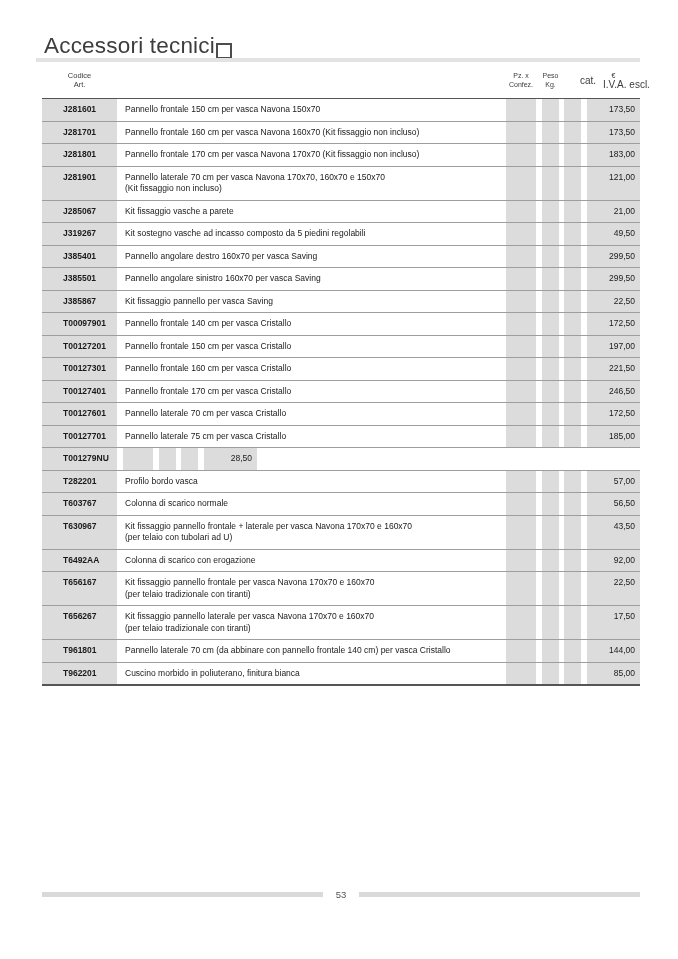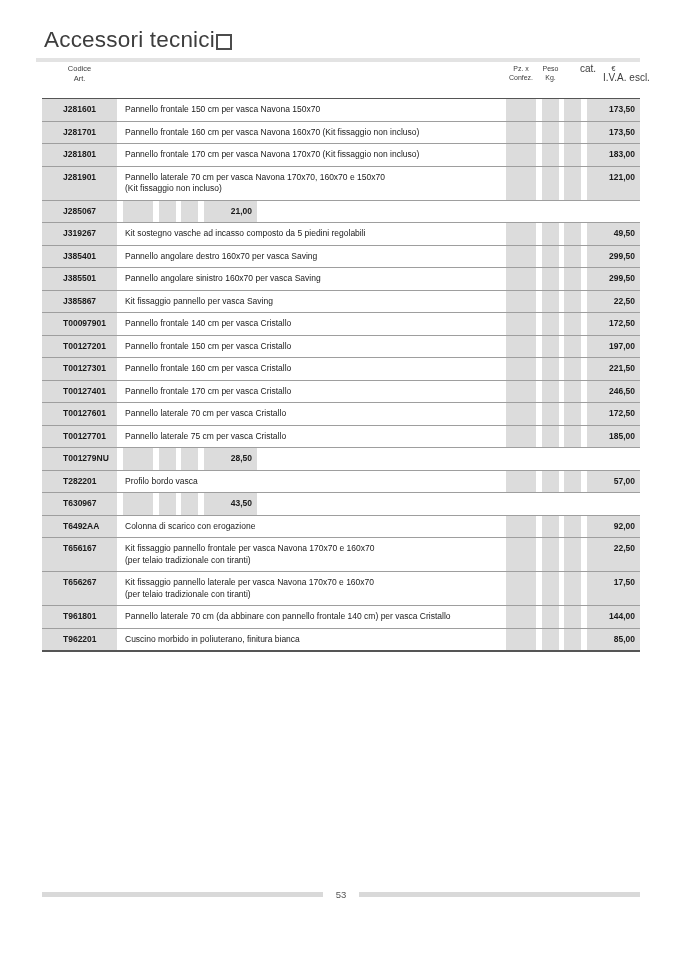--- a/index.html
+++ b/index.html
@@ -1,46 +1,46 @@
 <!DOCTYPE html>
 <html style="--cell-gray: #dcdcdc; --rule-gray: #e3e3e3; --line-dark: #555555; --line-light: #9e9e9e; --footer-bar: #d9d9d9;"><head>
 <meta charset="utf-8">
 <style>
   html,body{margin:0;padding:0;background:#fff;}
   .page{
     position:relative;width:678px;height:959px;background:#fff;overflow:hidden;
     font-family:"Liberation Sans",sans-serif;color:#1a1a1a;
   }
-  .title-row{position:absolute;left:44px;top:27px;display:flex;align-items:center;gap:1px;}
+  .title-row{position:absolute;left:44px;top:33px;display:flex;align-items:flex-end;gap:1px;}
   .title{font-size:22.5px;color:#3d3d3d;letter-spacing:.2px;font-weight:400;}
   .title-square{width:12px;height:12px;border:2px solid #4c4c4c;display:inline-block;margin-top:3px;background:#fff;}
   .title-rule{position:absolute;left:36px;top:58px;width:604px;height:4px;background:var(--rule-gray,#e3e3e3);}
 
   .table{position:absolute;left:42px;top:64px;width:598px;}
   .thead,.row{display:flex;}
   .cell{box-sizing:border-box;}
   .c-code{width:75px;}
   .c-desc{flex:1;margin-left:8px;}
   .c-pz{width:30px;margin-left:6px;}
   .c-peso{width:17px;margin-left:6px;}
   .c-cat{width:17px;margin-left:5px;}
   .c-price{width:53px;margin-left:6px;}
 
-  .thead{align-items:flex-start;height:32px;padding-bottom:2px;border-bottom:1px solid var(--line-dark,#555);}
+  .thead{align-items:center;height:32px;padding-bottom:2px;border-bottom:1px solid var(--line-dark,#555);}
   .th{font-size:7px;line-height:9px;color:#3c3c3c;text-align:center;white-space:nowrap;}
   .th .l{display:block;}
   .th .big{font-size:10px;margin-left:16px;}
   .th.c-code{font-size:7.5px;line-height:9.5px;}
 
   .row{border-bottom:1px solid var(--line-light,#9e9e9e);}
   .row:last-child{border-bottom:2px solid var(--line-dark,#555);justify-content:space-between;}
   .row .cell{padding-top:5px;padding-bottom:5px;font-size:8.5px;line-height:11.5px;}
   .row .c-code,.row .c-pz,.row .c-peso,.row .c-cat,.row .c-price{background:var(--cell-gray,#dcdcdc);}
   .row .c-code{font-weight:bold;padding-left:21px;}
-  .row .c-price{font-weight:bold;text-align:right;padding-right:5px;}
+  .row .c-price{font-weight:normal;text-align:right;padding-right:5px;}
 
   .footer{position:absolute;left:42px;top:889px;width:598px;display:flex;align-items:center;gap:13px;}
   .footer .bar{flex:1;height:5px;background:var(--footer-bar,#d9d9d9);}
   .footer .pagenum{font-size:9.5px;color:#555;}
 </style>
 </head>
 <body>
 
 <div class="page">
 
@@ -117,20 +117,24 @@
         <div class="desc-line2">(Kit fissaggio non incluso)</div>
       </div>
       <div class="cell c-pz"></div>
       <div class="cell c-peso"></div>
       <div class="cell c-cat"></div>
       <div class="cell c-price">121,00</div>
     </div>
 
     <div class="row">
       <div class="cell c-code">J285067</div>
+      <div class="cell c-desc">
+        <div class="desc-line1">Kit fissaggio vasche a parete</div>
+
+      </div>
       <div class="cell c-pz"></div>
       <div class="cell c-peso"></div>
       <div class="cell c-cat"></div>
       <div class="cell c-price">21,00</div>
     </div>
 
     <div class="row">
       <div class="cell c-code">J319267</div>
       <div class="cell c-desc">
         <div class="desc-line1">Kit sostegno vasche ad incasso composto da 5 piedini regolabili</div>
@@ -263,23 +267,38 @@
       <div class="cell c-desc">
         <div class="desc-line1">Profilo bordo vasca</div>
 
       </div>
       <div class="cell c-pz"></div>
       <div class="cell c-peso"></div>
       <div class="cell c-cat"></div>
       <div class="cell c-price">57,00</div>
     </div>
 
+    <div class="row">
+      <div class="cell c-code">T603767</div>
+      <div class="cell c-desc">
+        <div class="desc-line1">Colonna di scarico normale</div>
+
+      </div>
+      <div class="cell c-pz"></div>
+      <div class="cell c-peso"></div>
+      <div class="cell c-cat"></div>
+      <div class="cell c-price">56,50</div>
+    </div>
 
     <div class="row">
       <div class="cell c-code">T630967</div>
+      <div class="cell c-desc">
+        <div class="desc-line1">Kit fissaggio pannello frontale + laterale per vasca Navona 170x70 e 160x70</div>
+        <div class="desc-line2">(per telaio con tubolari ad U)</div>
+      </div>
       <div class="cell c-pz"></div>
       <div class="cell c-peso"></div>
       <div class="cell c-cat"></div>
       <div class="cell c-price">43,50</div>
     </div>
 
     <div class="row">
       <div class="cell c-code">T6492AA</div>
       <div class="cell c-desc">
         <div class="desc-line1">Colonna di scarico con erogazione</div>

